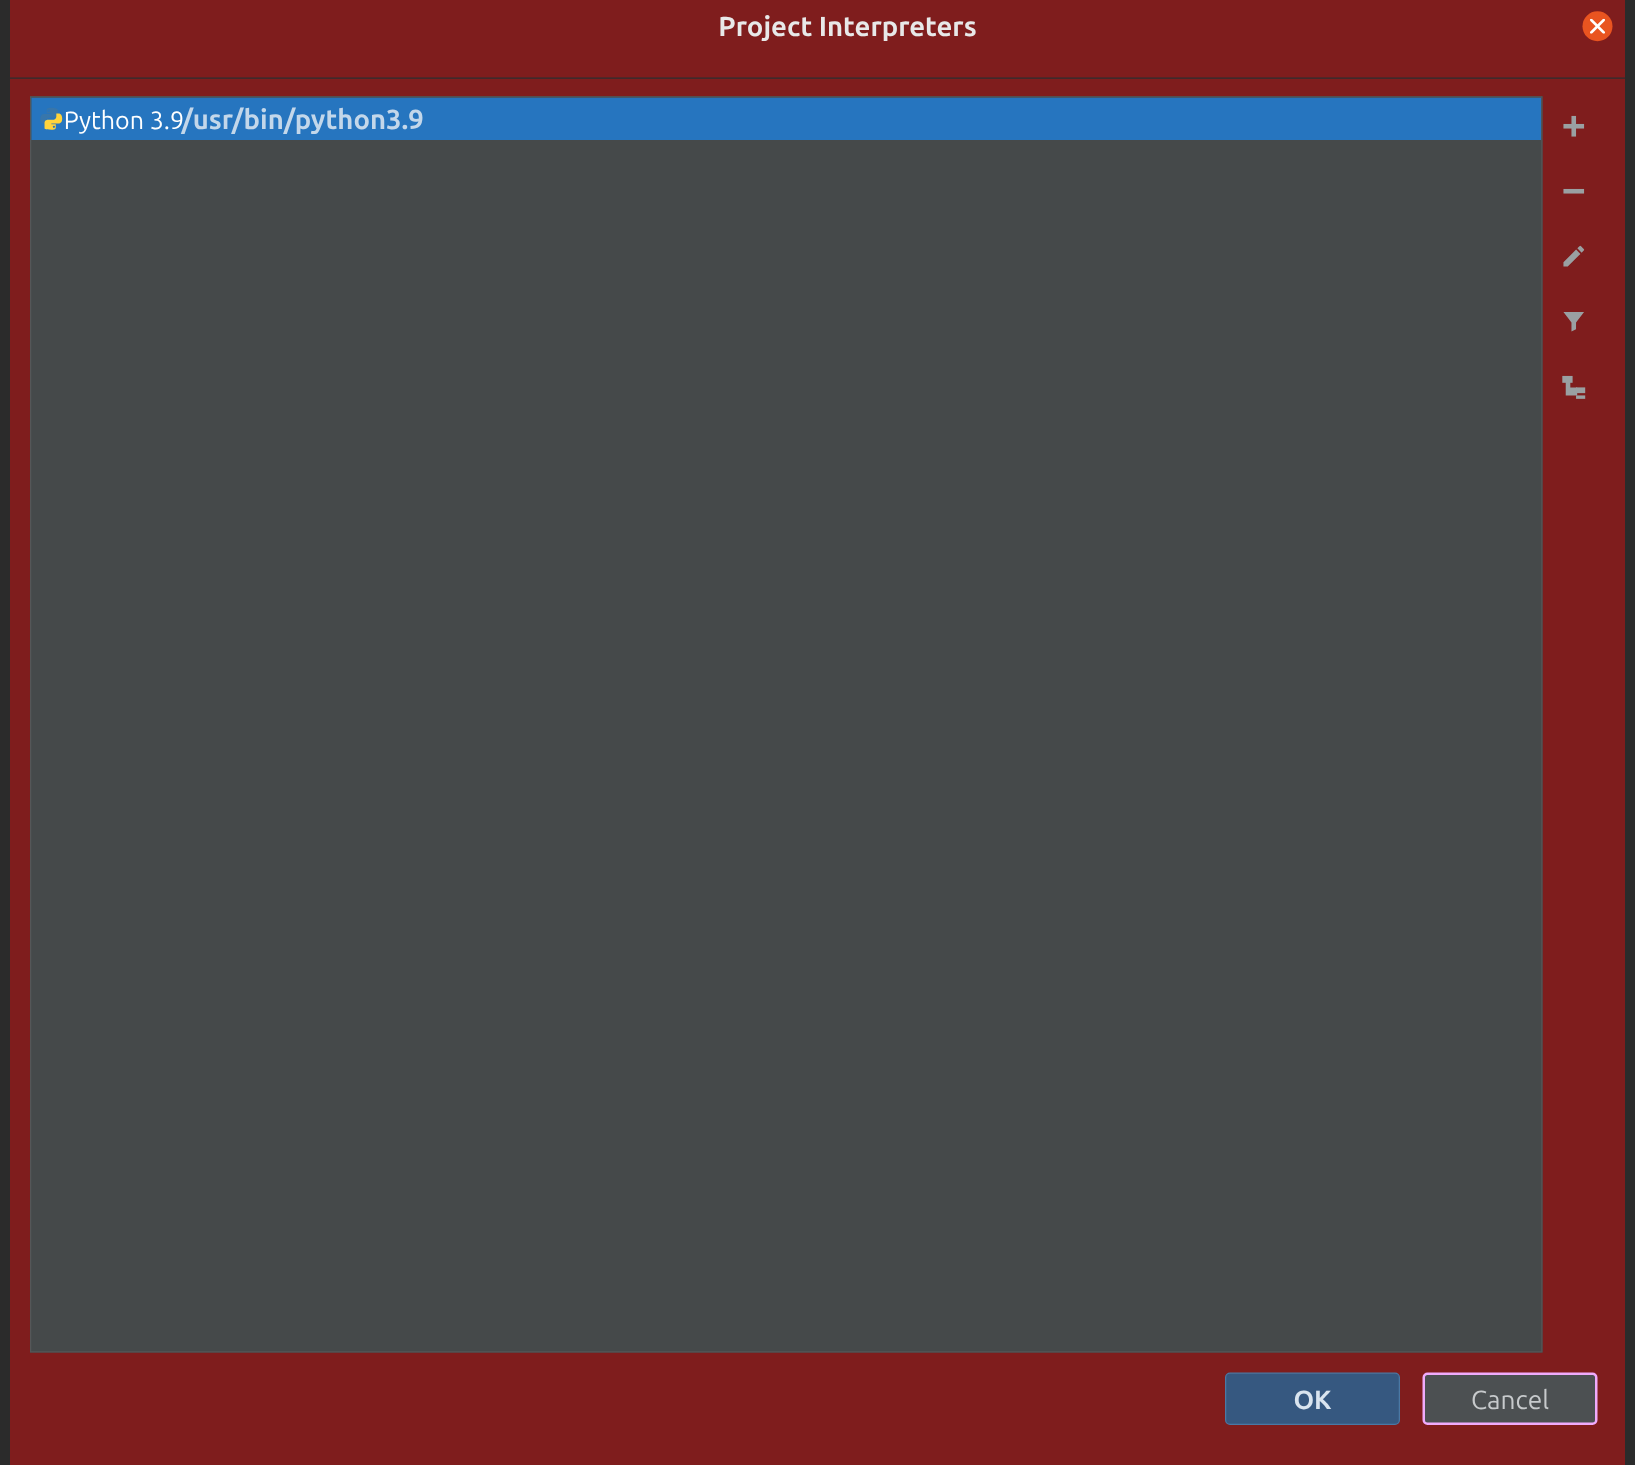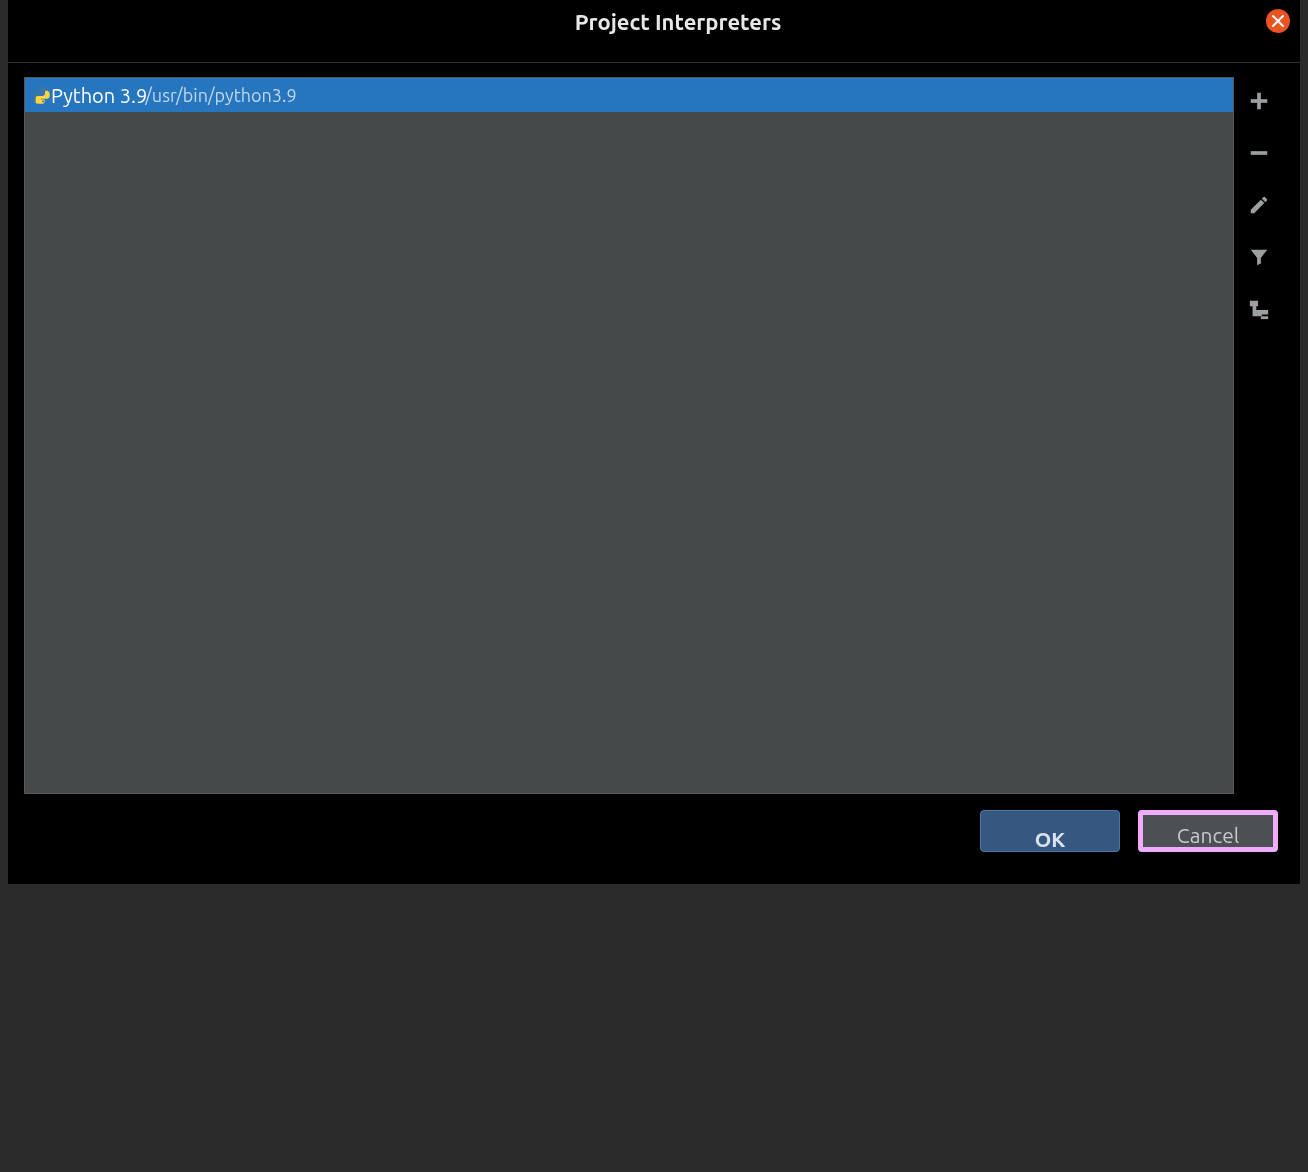--- a/index.html
+++ b/index.html
@@ -10,22 +10,22 @@
       font-family: "Ubuntu", "Segoe UI", Arial, sans-serif;
       overflow: hidden;
       color: #bbbbbb;
       font-size: 15px;
     }
     .window {
       position: absolute;
       left: 8px;
       top: 0;
       width: 1292px;
-      height: 884px;
-      background: #000000;
+      height: 1172px;
+      background: #7f1d1d;
       padding-left: 48px;
     }
     .titlebar {
       height: 42px;
       position: relative;
       display: flex;
       align-items: center;
       justify-content: center;
     }
     .titlebar-title {
@@ -82,22 +82,22 @@
     }
     .python-icon { width: 20px; height: 20px; display: inline-flex; align-items: center; justify-content: center; }
     .python-icon svg { width: 20px; height: 20px; }
     .interp-name {
       color: #ffffff;
       font-size: 20px;
       font-weight: 400;
     }
     .interp-path {
       color: #c3d7ea;
-      font-size: 18px;
-      font-weight: 400;
+      font-size: 22px;
+      font-weight: 700;
       margin-left: -2px;
     }
     .toolbar-col {
       width: 50px;
       display: flex;
       flex-direction: column;
       align-items: center;
       gap: 24px;
       padding-top: 10px;
     }
@@ -117,35 +117,35 @@
       align-items: center;
       justify-content: flex-end;
       gap: 18px;
       padding-right: 6px;
     }
     .btn {
       min-width: 140px;
       height: 42px;
       border-radius: 4px;
       display: inline-flex;
-      align-items: flex-end;
+      align-items: center;
       justify-content: center;
       font-size: 21px;
       cursor: pointer;
       user-select: none;
     }
     .btn-primary {
       background: #365880;
       border: 1px solid #4a78a4;
       color: #d9e4ef;
       font-weight: 700;
     }
     .btn-secondary {
       background: #4c5052;
-      border: 5px solid #f0abfc;
+      border: 2px solid #f0abfc;
       color: #c7cacc;
       font-weight: 400;
     }
   </style>
 </head>
 <body>
 
 <div class="window">
 
   <div class="titlebar">

